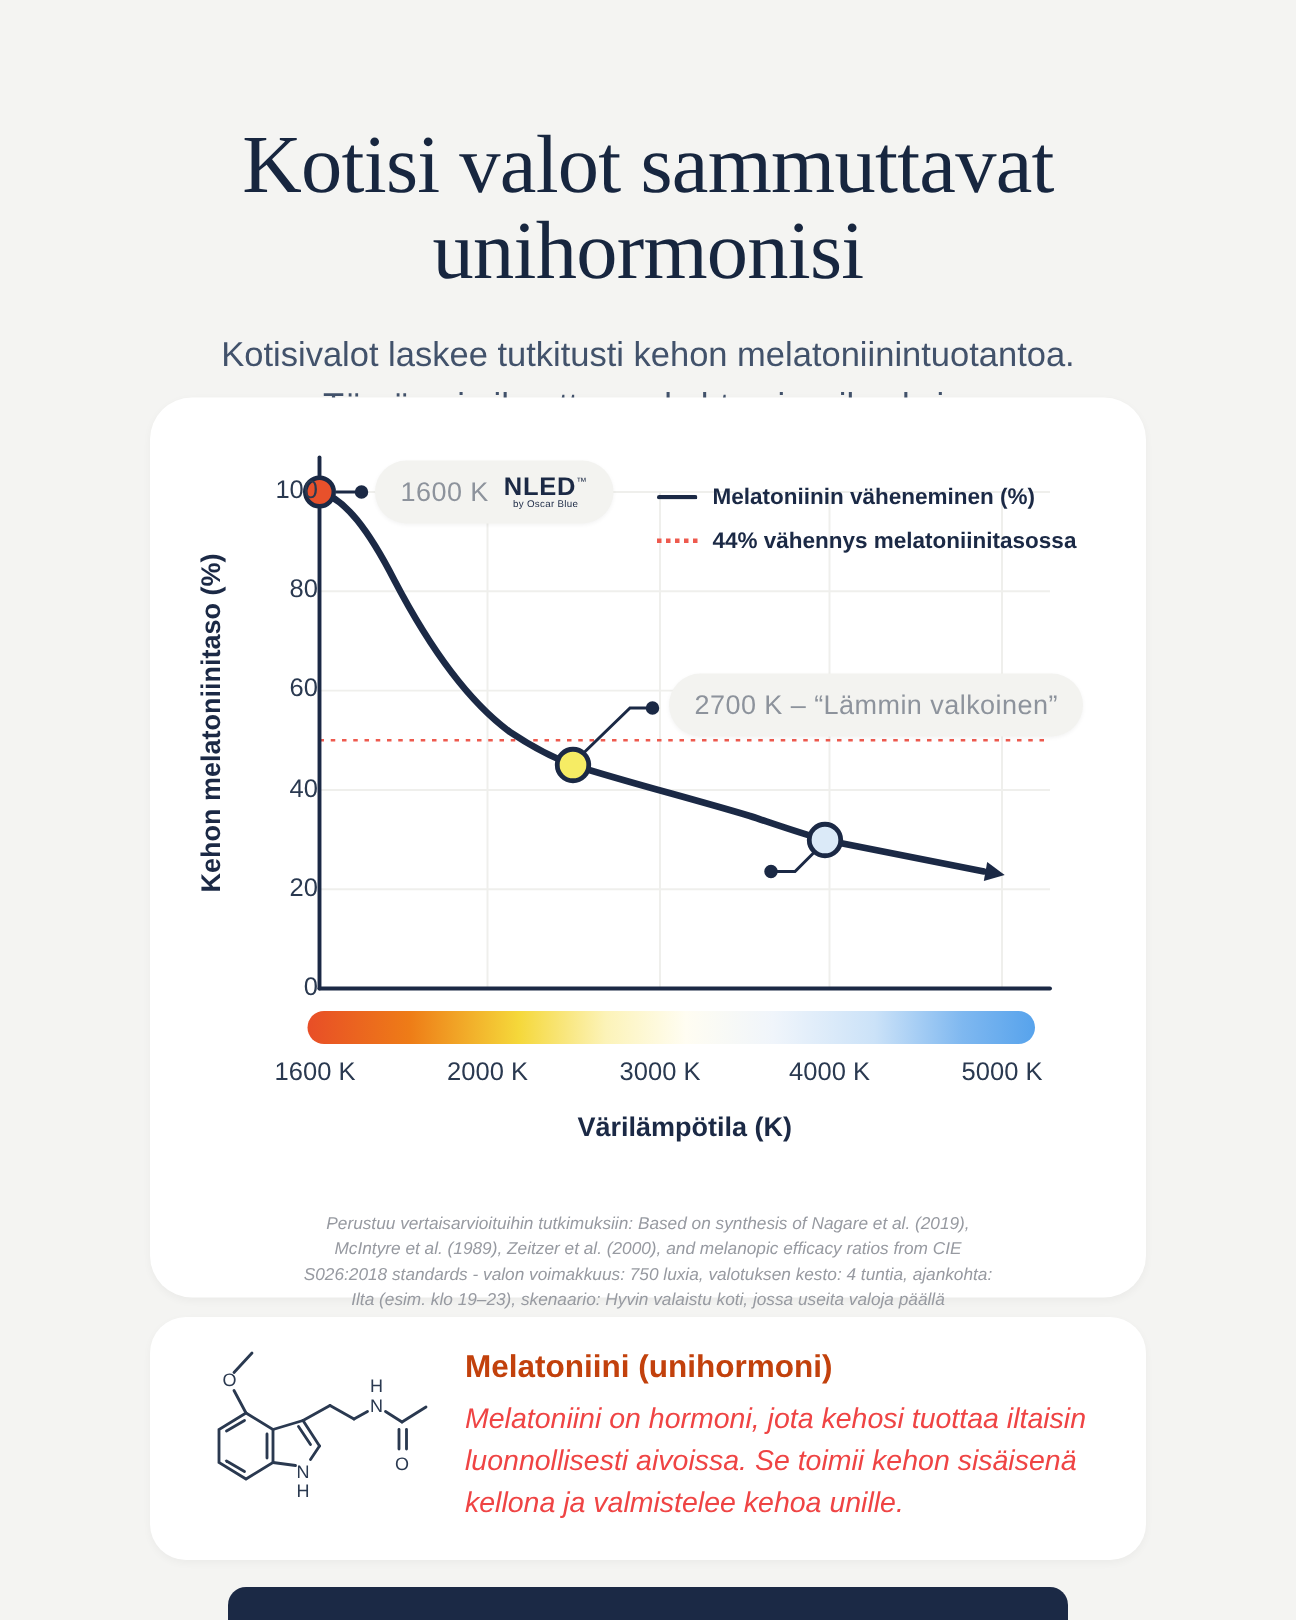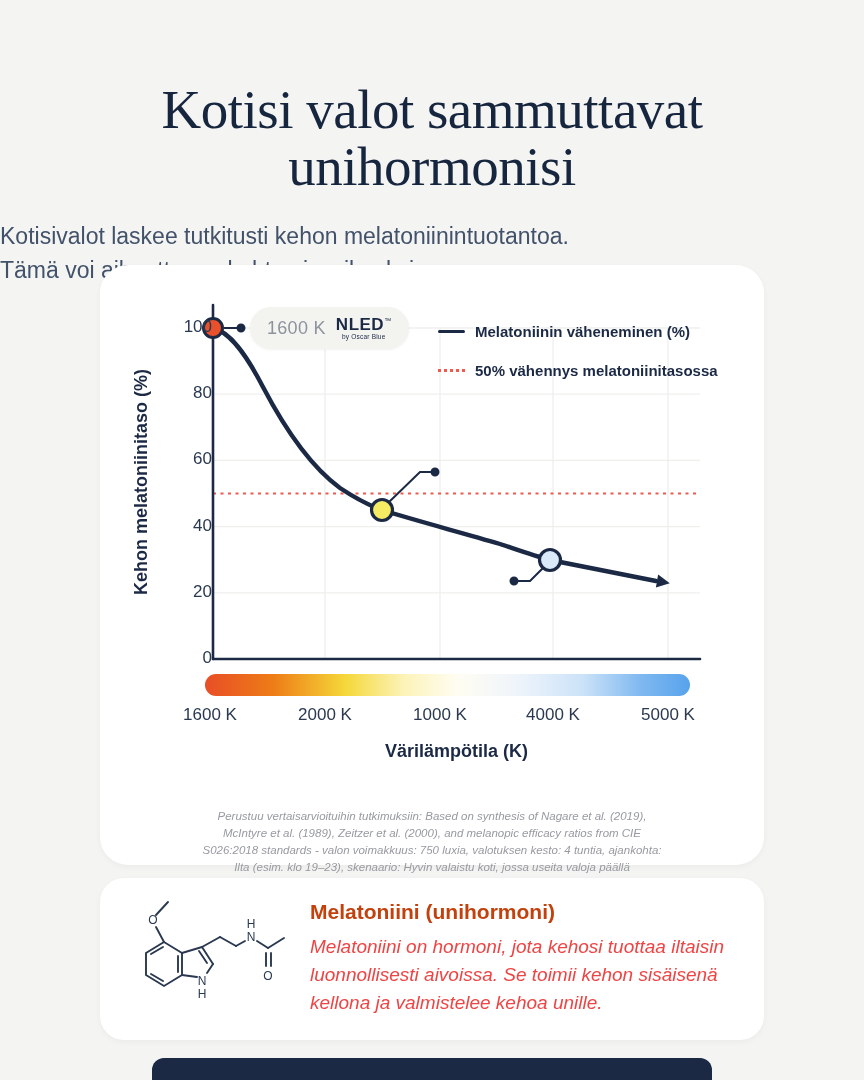--- a/index.html
+++ b/index.html
@@ -16,20 +16,21 @@
   .title{
     position:absolute;top:44px;left:0;width:864px;
     text-align:center;
     font-family:"Liberation Serif",serif;
     font-weight:500;
     font-size:55px;line-height:57px;
     color:#17263f;letter-spacing:-0.5px;
   }
   .subtitle{
     position:absolute;top:196px;left:0;width:864px;
+    text-align:center;
     font-size:23px;line-height:34px;
     color:#42526b;
   }
 
   
   .chart-card{
     position:absolute;left:100px;top:265px;width:664px;height:600px;
     background:#ffffff;border-radius:28px;
     box-shadow:0 2px 6px rgba(0,0,0,0.04);
   }
@@ -56,21 +57,21 @@
   .gradient-bar{
     position:absolute;left:105px;top:409px;width:485px;height:22px;
     border-radius:11px;
     background:linear-gradient(90deg,
       #e84e27 0%,#ee7c17 14%,#f5d83a 29%,#fcf3b8 41%,
       #fffdf2 52%,#f0f5fb 64%,#cbe2f8 78%,#7fb8f0 90%,#57a3ec 100%);
   }
 
   .legend{
     position:absolute;left:338px;top:56px;
-    display:flex;flex-direction:column;gap:18px;
+    display:flex;flex-direction:column;gap:8px;
   }
   .legend-row{display:flex;align-items:center;gap:10px;height:21px;}
   .legend-line{width:27px;height:0;border-top:3px solid #1b2945;border-radius:2px;}
   .legend-dashed{width:27px;height:0;border-top:3px dotted #ee5a4e;}
   .legend-label{font-size:15px;font-weight:700;color:#1b2945;white-space:nowrap;}
 
   .pill{
     position:absolute;height:42px;border-radius:21px;
     background:#f3f3f0;
     display:flex;align-items:center;
@@ -173,37 +174,40 @@
     <span class="ytick" style="top:317px">20</span>
     <span class="ytick" style="top:383px">0</span>
 
     <div class="legend">
       <div class="legend-row">
         <span class="legend-line"></span>
         <span class="legend-label">Melatoniinin väheneminen (%)</span>
       </div>
       <div class="legend-row">
         <span class="legend-dashed"></span>
-        <span class="legend-label">50% vähennys melatoniinitasossa</span>
+        <span class="legend-label">44% vähennys melatoniinitasossa</span>
       </div>
     </div>
 
     <div class="pill" style="left:150px;top:42px">
       <span class="pill-text">1600 K</span>
       <span class="brand">
         <span class="brand-name"><span>NLED</span><sup class="brand-tm">™</sup></span>
         <span class="brand-sub">by Oscar Blue</span>
       </span>
     </div>
+    <div class="pill" style="left:346px;top:184px">
+      <span class="pill-text">2700 K – “Lämmin valkoinen”</span>
+    </div>
 
     <div class="gradient-bar"></div>
 
     <span class="xtick" style="left:110px">1600 K</span>
     <span class="xtick" style="left:225px">2000 K</span>
-    <span class="xtick" style="left:340px">1000 K</span>
+    <span class="xtick" style="left:340px">3000 K</span>
     <span class="xtick" style="left:453px">4000 K</span>
     <span class="xtick" style="left:568px">5000 K</span>
 
     <div class="x-axis-title">Värilämpötila (K)</div>
 
     <div class="footnote">
       <div>Perustuu vertaisarvioituihin tutkimuksiin: Based on synthesis of Nagare et al. (2019),</div>
       <div>McIntyre et al. (1989), Zeitzer et al. (2000), and melanopic efficacy ratios from CIE</div>
       <div>S026:2018 standards - valon voimakkuus: 750 luxia, valotuksen kesto: 4 tuntia, ajankohta:</div>
       <div>Ilta (esim. klo 19–23), skenaario: Hyvin valaistu koti, jossa useita valoja päällä</div>

